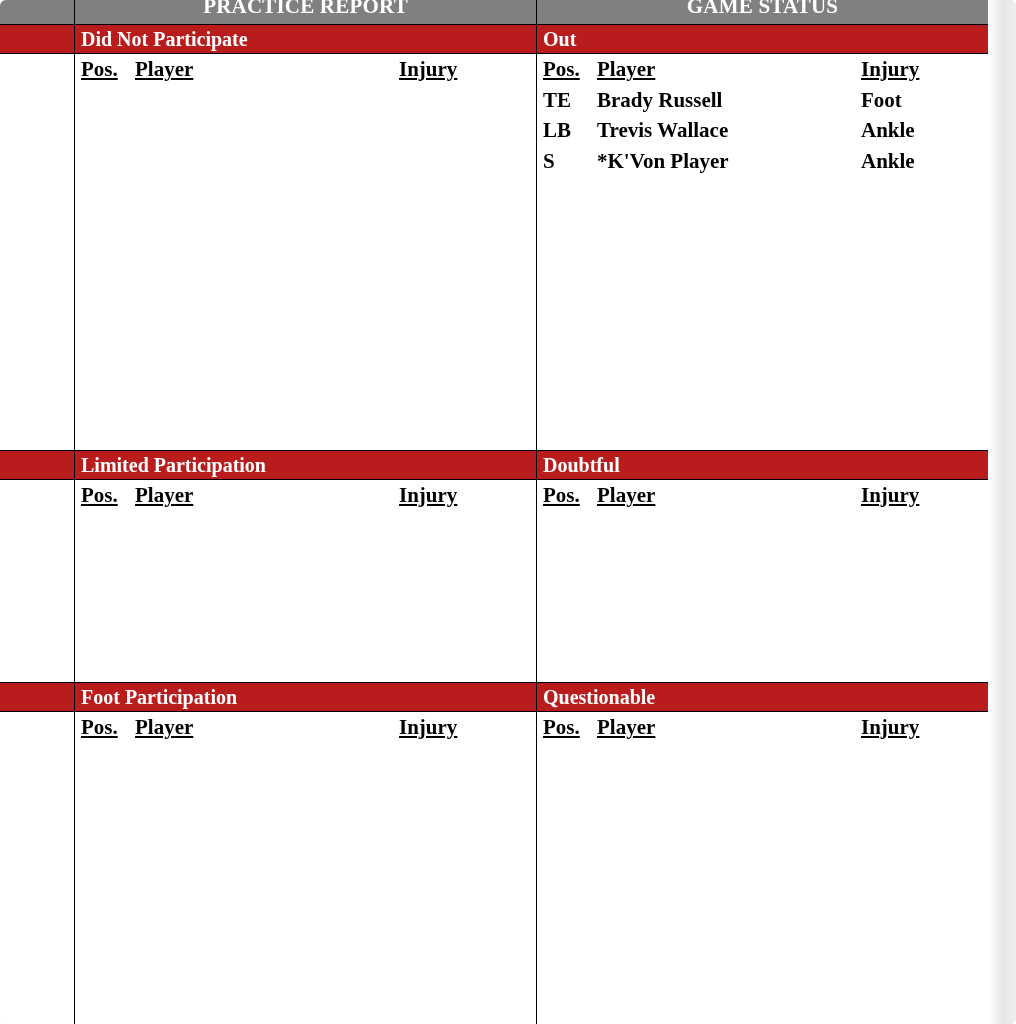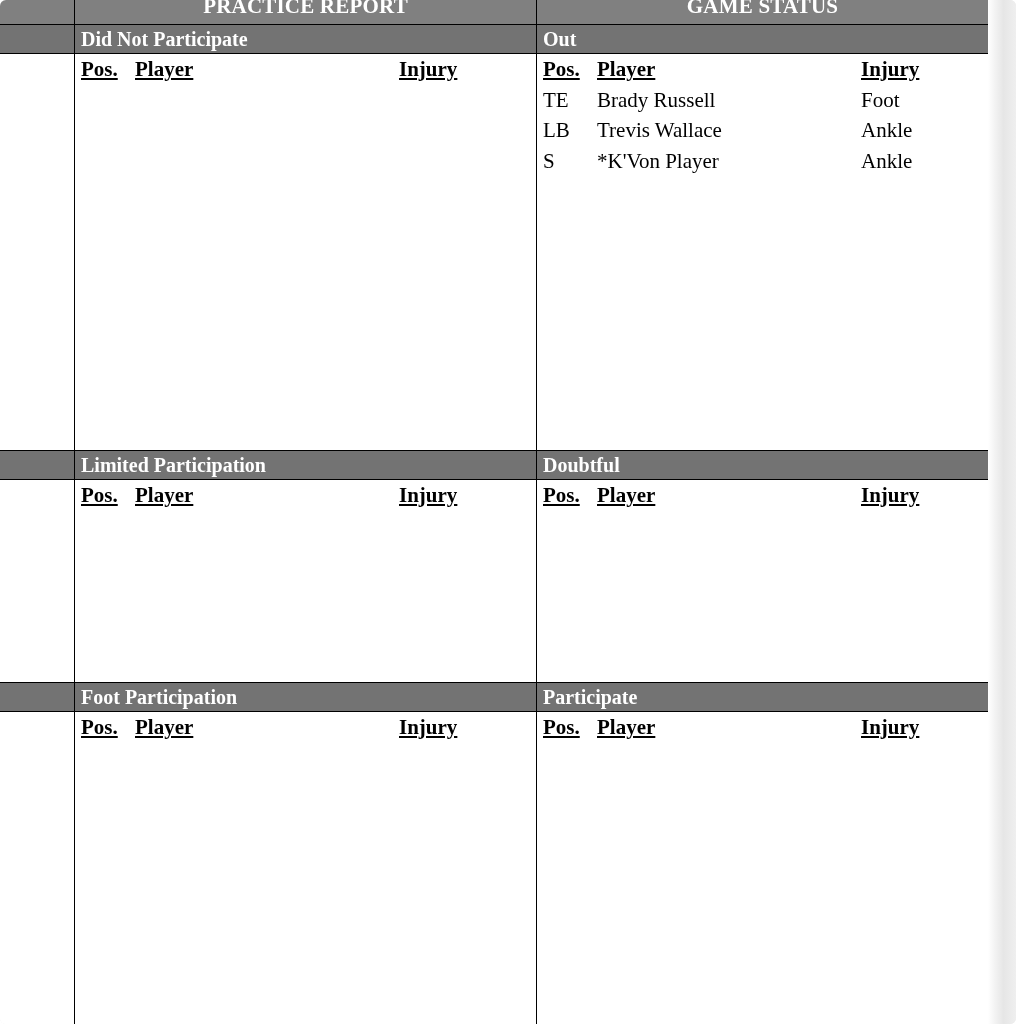--- a/index.html
+++ b/index.html
@@ -73,21 +73,21 @@
     font-weight: bold;
     font-size: 21px;
     text-align: center;
     letter-spacing: 0.2px;
     line-height: 30px;
     white-space: nowrap;
   }
 
   
   .band-cell {
-    background: #737373;
+    background: #b91c1c;
     height: 28px;
     margin-top: 32px;
   }
   .band-label {
     color: #ffffff;
     font-weight: bold;
     font-size: 20px;
     line-height: 28px;
     padding-left: 6px;
     white-space: nowrap;
@@ -99,21 +99,21 @@
   .inner {
     width: 100%;
     border-collapse: collapse;
     table-layout: fixed;
   }
   .inner td, .inner th {
     border: none;
     padding: 0 0 0 6px;
     font-size: 21px;
     line-height: 30.6px;
-    font-weight: normal;
+    font-weight: bold;
     text-align: left;
     color: #000000;
     white-space: nowrap;
   }
   .inner th {
     font-weight: bold;
   }
   .inner th span.u {
     text-decoration: underline;
     margin-top: 41px;
@@ -289,21 +289,21 @@
           <span class="filler"></span>
         </td>
       </tr>
 
       <tr>
         <td class="band-cell"></td>
         <td class="band-cell">
           <div class="band-label">Foot Participation</div>
         </td>
         <td class="band-cell">
-          <div class="band-label">Participate</div>
+          <div class="band-label">Questionable</div>
         </td>
       </tr>
 
       <tr class="sec3">
         <td class="body-cell frag-cell">
           <span class="filler"></span>
         </td>
 
         <td class="body-cell">
           <table class="inner">

